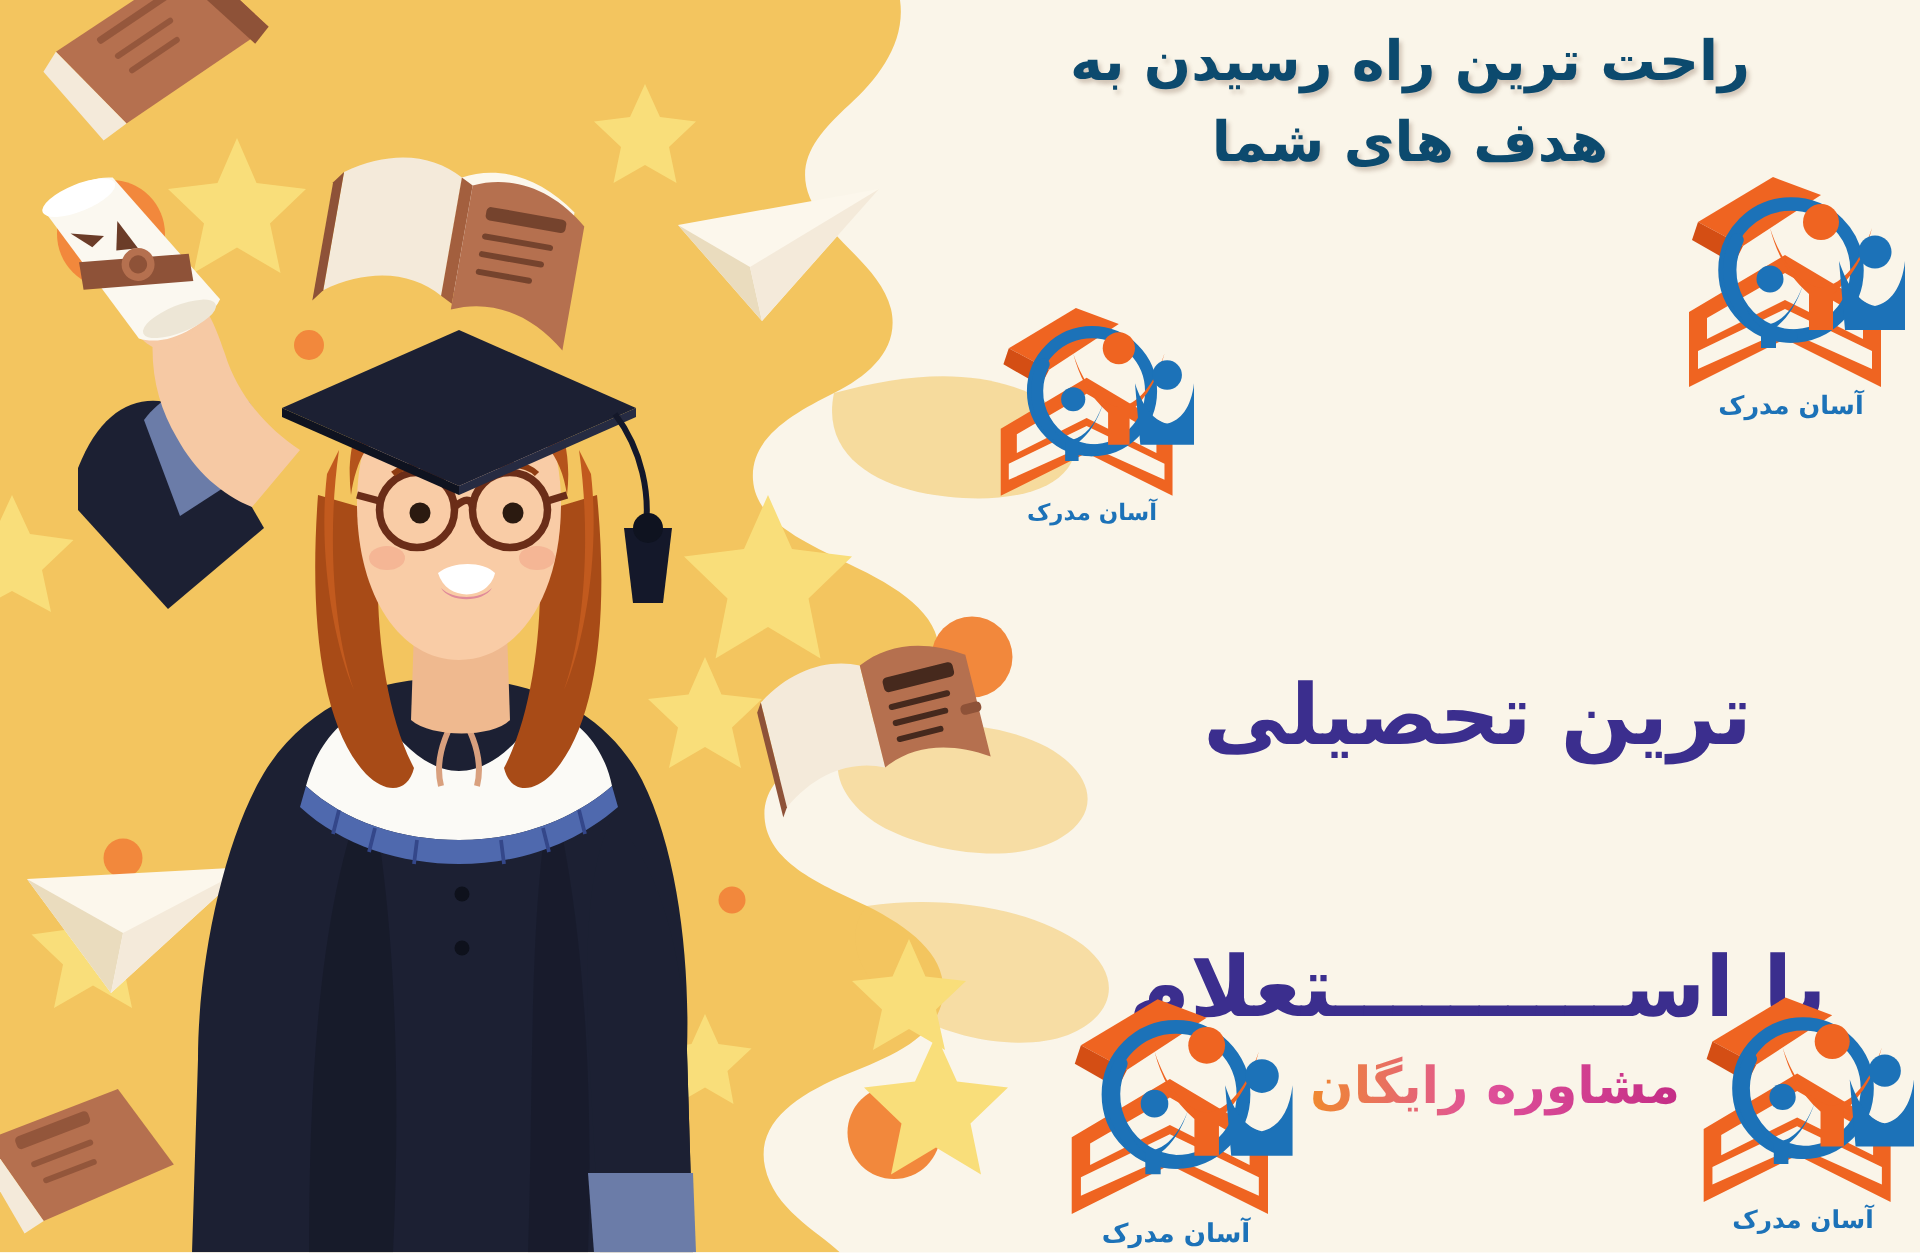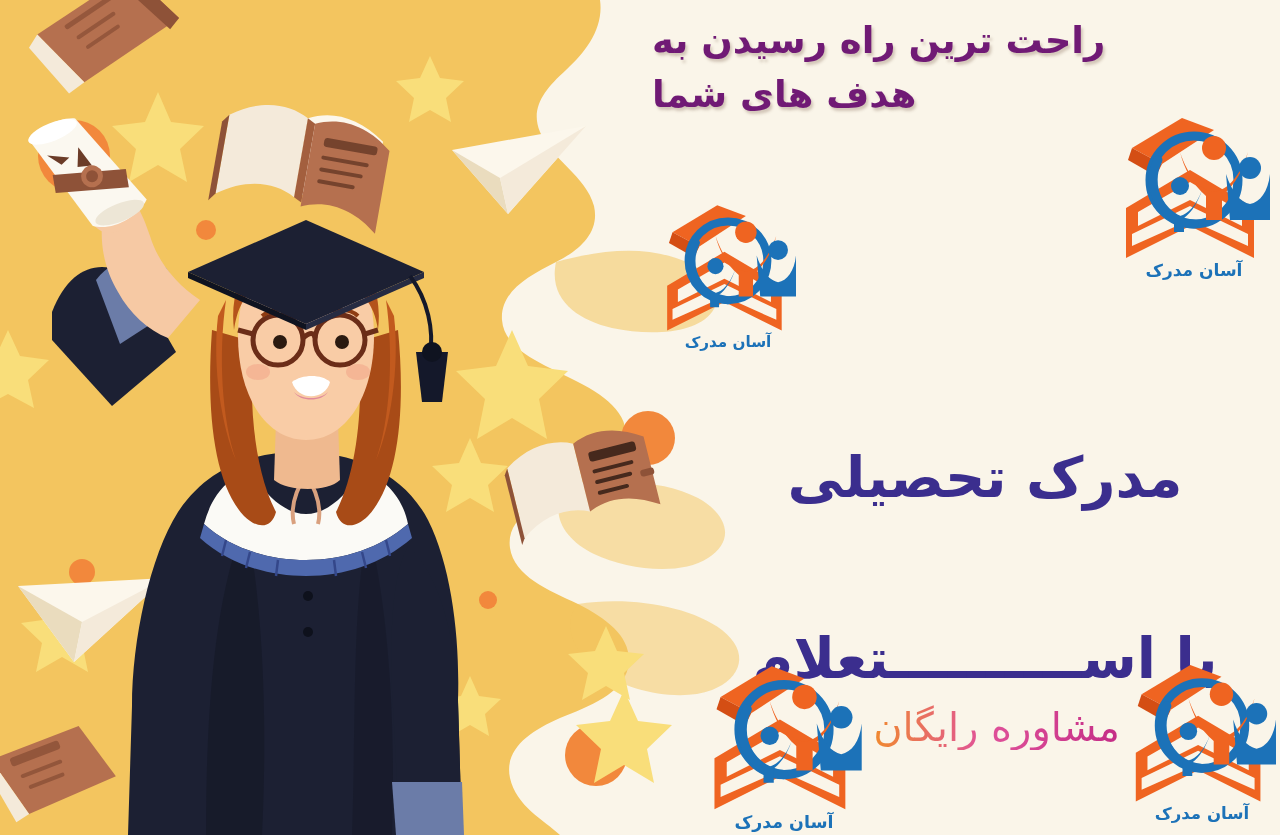--- a/index.html
+++ b/index.html
@@ -26,29 +26,29 @@
 
   
   #right-col {
     position:absolute;
     right:0; top:0;
     width:660px; height:835px;
   }
 
   .headline {
     position:absolute;
-    top:14px; right:28px;
+    top:14px; right:40px;
     width:600px;
-    text-align:left;
+    text-align:center;
     direction:rtl;
     font-family:"DejaVu Sans","Liberation Sans",sans-serif;
     font-weight:bold;
     font-size:37px;
     line-height:1.46;
-    color:#701a75;
+    color:#0c4a6e;
     letter-spacing:-0.5px;
     text-shadow:2px 3px 3px rgba(120,90,70,0.30);
     white-space:pre-line;
   }
 
   .main-text {
     position:absolute;
     top:342px; right:60px;
     width:470px;
     direction:rtl;
@@ -63,22 +63,22 @@
   }
   .main-text .ml-1 { display:block; }
   .main-text .ml-2 { display:block; letter-spacing:6px; }
   .main-text .ml-3 { display:block; letter-spacing:3px; }
 
   .cta-text {
     position:absolute;
     top:704px; right:160px;
     direction:rtl;
     font-family:"DejaVu Sans","Liberation Sans",sans-serif;
-    font-weight:normal;
-    font-size:40px;
+    font-weight:bold;
+    font-size:34px;
     letter-spacing:-0.5px;
     background:linear-gradient(90deg,#F08A2E 0%,#E0529A 45%,#C42D86 100%);
     -webkit-background-clip:text;
     background-clip:text;
     color:transparent;
     -webkit-text-fill-color:transparent;
   }
 
   
   .logo { position:absolute; }
@@ -313,21 +313,21 @@
     <path d="M416,352 L448,352 L442,402 L422,402 Z" fill="#14182A"></path>
     <circle cx="432" cy="352" r="10" fill="#0F1320"></circle>
   </svg>
 
   <div id="right-col">
 
     <div class="headline">راحت ترین راه رسیدن به
 هدف های شما</div>
 
     <div class="main-text">
-      <span class="ml-1">مدرک تحصیلی</span>
+      <span class="ml-1">ترین تحصیلی</span>
       <span class="ml-3">با اســــــــــتعلام</span>
     </div>
 
     <div class="cta-text">مشاوره رایگان</div>
   </div>
 
   <div class="logo" style="left:1118px; top:108px; width:152px; height:178px;">
     <svg viewBox="0 0 152 178">
       <g>
         <path d="M8,100 L72,62 L136,100 L136,150 L72,118 L8,150 Z" fill="#EF6421"></path>

